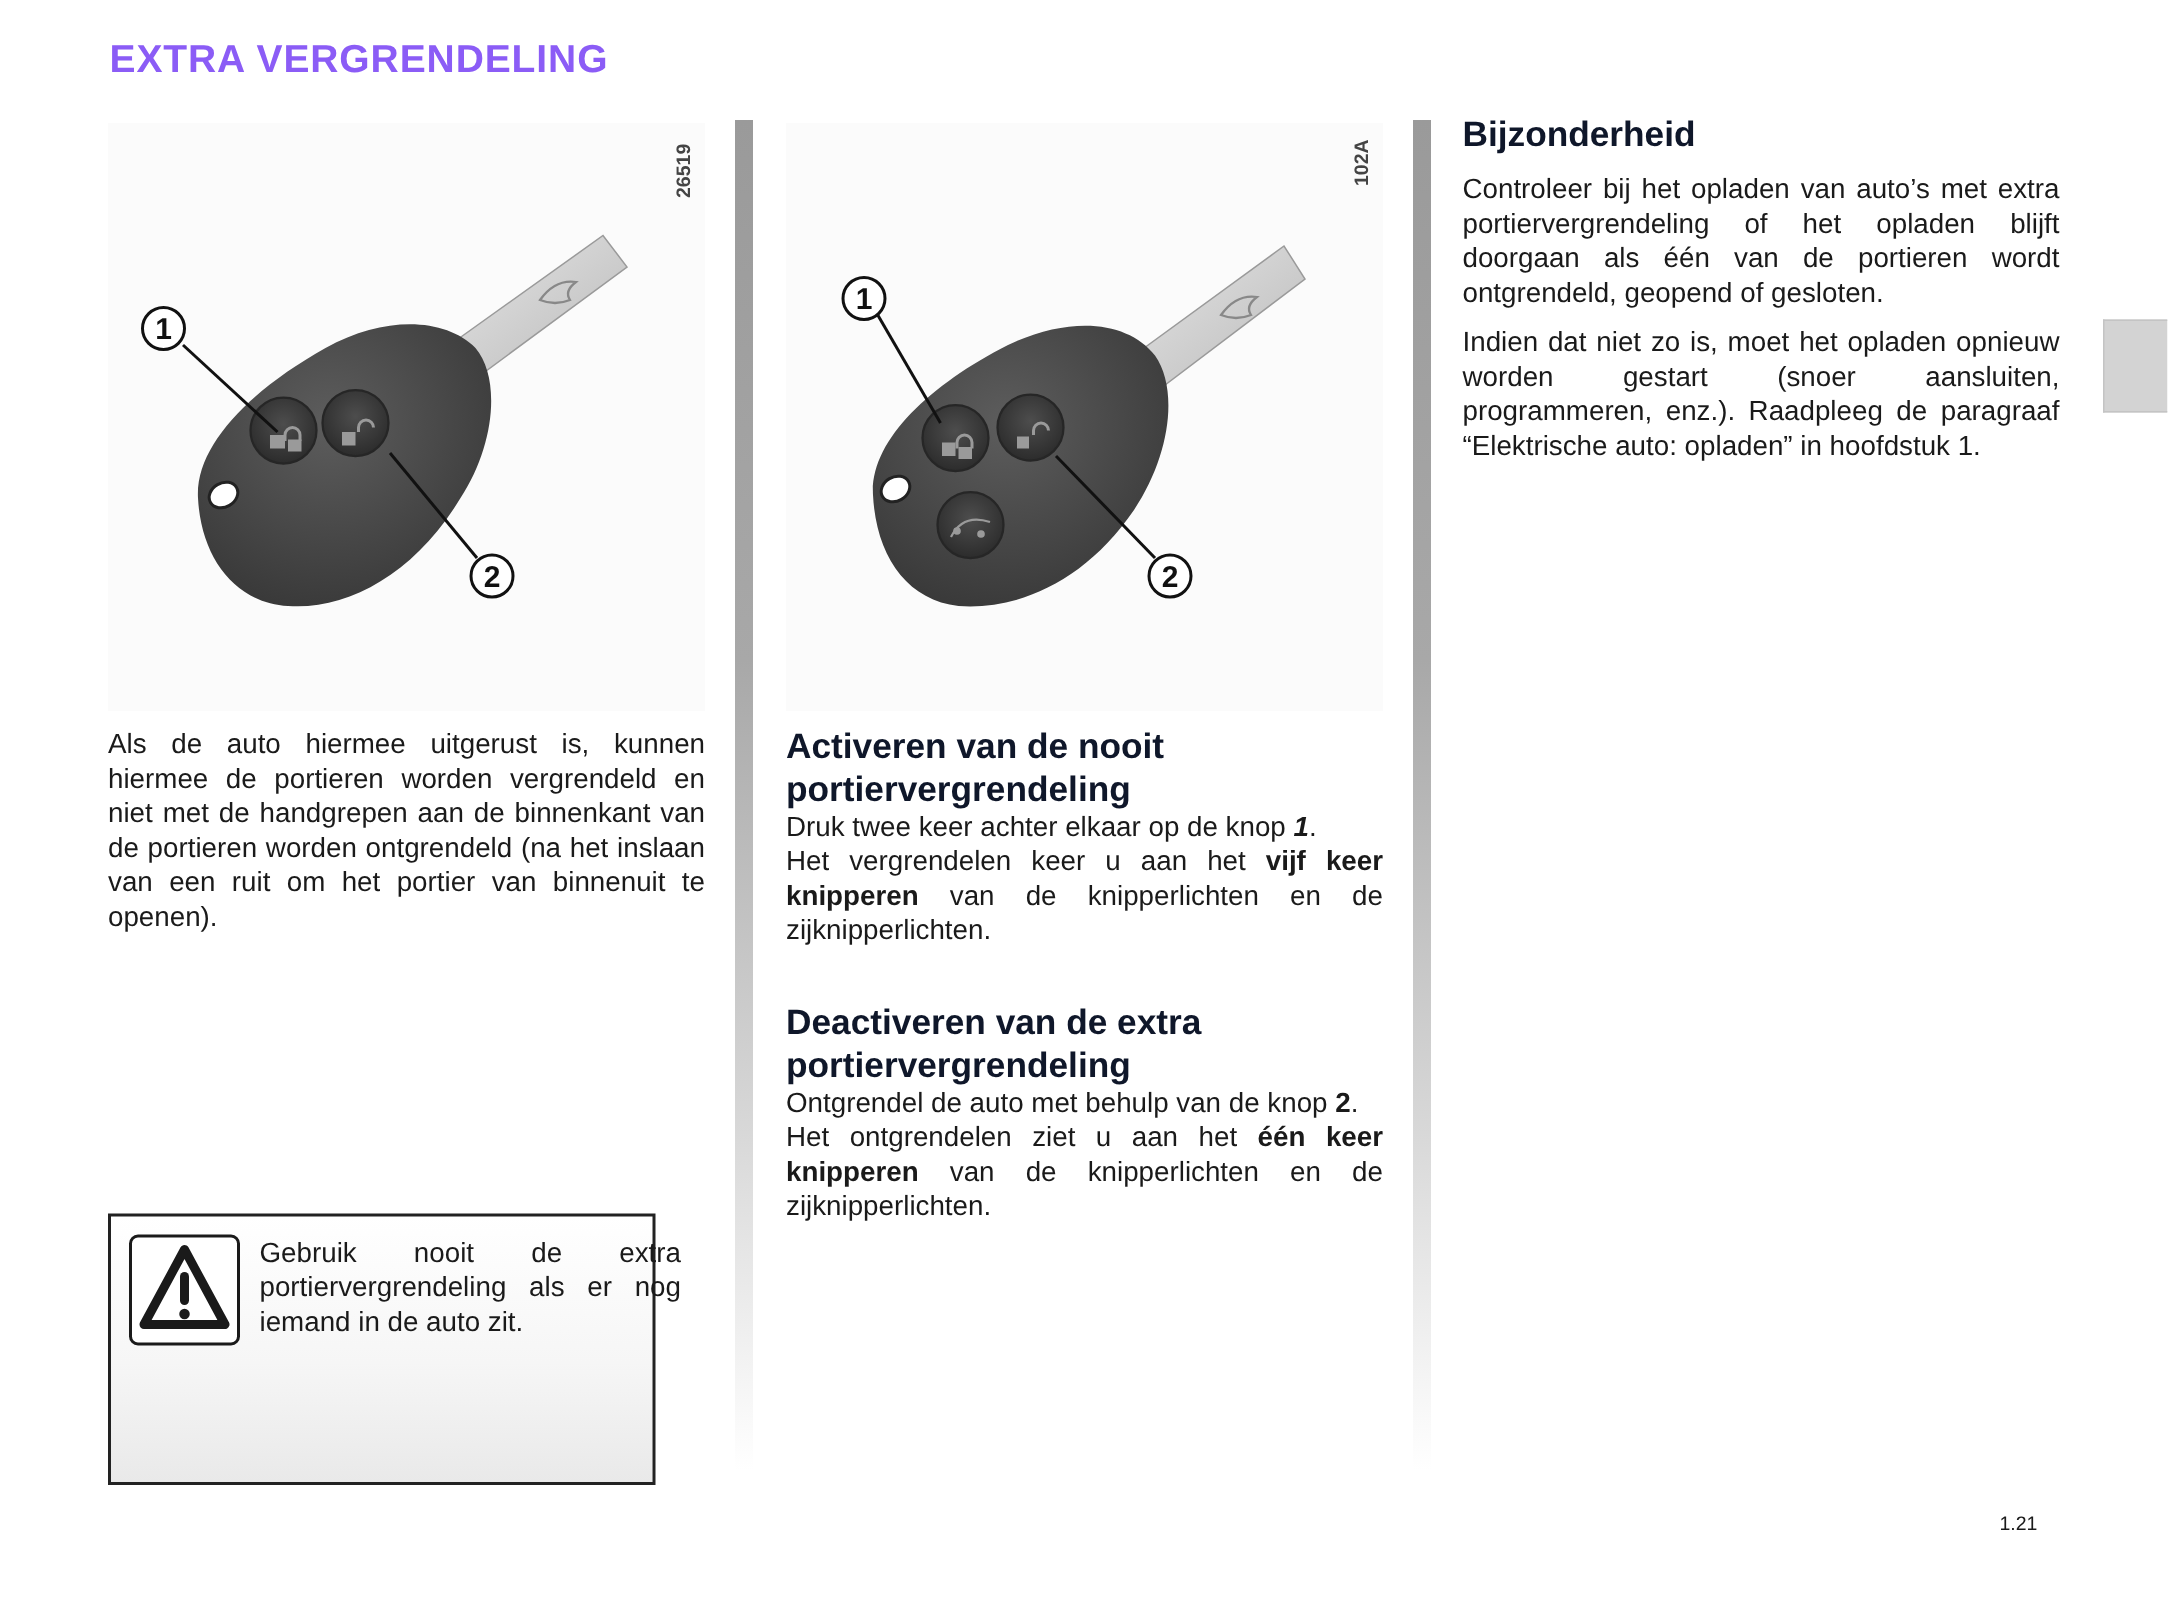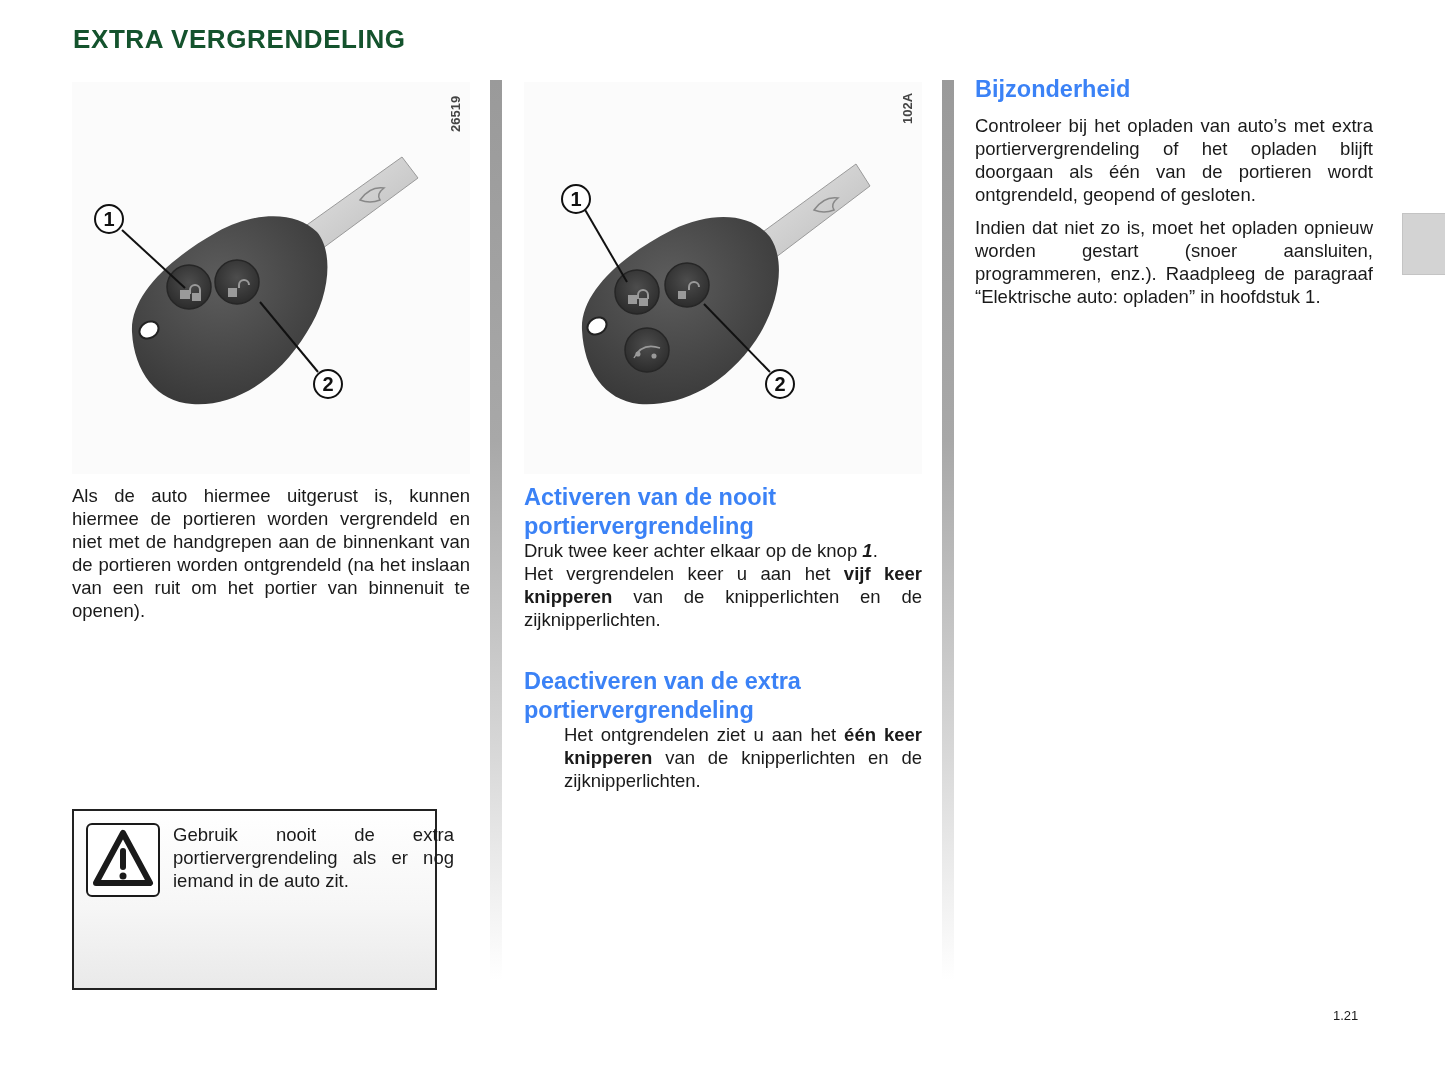--- a/index.html
+++ b/index.html
@@ -1,21 +1,21 @@
 <!DOCTYPE html>
 <html><head>
 <meta charset="utf-8">
 <style>
   * { box-sizing: border-box; margin: 0; padding: 0; }
   html, body { width: 1445px; height: 1070px; background: #ffffff; overflow: hidden; }
   body { position: relative; font-family: "Liberation Sans", sans-serif; color: #1a1a1a; }
 
   .page-title {
     position: absolute; left: 73px; top: 24px;
-    font-size: 26px; font-weight: bold; letter-spacing: 0.6px; color: #14532d;
+    font-size: 26px; font-weight: bold; letter-spacing: 0.6px; color: #8b5cf6;
   }
 
   .divider {
     position: absolute; top: 80px; width: 12px; height: 900px;
     background: linear-gradient(to bottom, #9a9a9a 0%, #a8a8a8 40%, #d8d8d8 75%, #ffffff 100%);
   }
   .divider.d1 { left: 490px; }
   .divider.d2 { left: 942px; }
 
   .thumb-tab {
@@ -52,21 +52,21 @@
     position: absolute; left: 12px; top: 12px; width: 74px; height: 74px;
     border: 2.5px solid #1a1a1a; border-radius: 6px; background: #fff;
   }
   .warning-icon svg { position: absolute; left: 4px; top: 3px; }
   .warning-text {
     position: absolute; left: 99px; top: 12px; width: 281px;
     font-size: 18.5px; line-height: 23px; text-align: justify; text-align-last: left;
   }
 
   .section-heading {
-    position: absolute; font-size: 23.5px; font-weight: bold; line-height: 29px; color: #3b82f6;
+    position: absolute; font-size: 23.5px; font-weight: bold; line-height: 29px; color: #0f172a;
   }
   .h-activate { left: 524px; top: 483px; width: 398px; }
   .p-activate { left: 524px; top: 539px; width: 398px; }
   .h-deactivate { left: 524px; top: 667px; width: 398px; }
   .p-deactivate { left: 524px; top: 723px; width: 398px; }
 
   .h-special { left: 975px; top: 75px; width: 398px; }
   .p-special-1 { left: 975px; top: 114px; width: 398px; }
   .p-special-2 { left: 975px; top: 216px; width: 398px; }
 
@@ -204,20 +204,21 @@
 </div>
 
 <h2 class="section-heading h-activate">Activeren van de nooit portiervergrendeling</h2>
 <div class="body-text p-activate">
   <span class="para-line" style="text-align:left;"><span>Druk twee keer achter elkaar op de knop </span><b><i>1</i></b><span>.</span></span>
   <span class="para-line" style="text-align:justify; text-align-last:left;"><span>Het vergrendelen keer u aan het </span><b>vijf keer knipperen</b><span> van de knipperlichten en de zijknipperlichten.</span></span>
 </div>
 
 <h2 class="section-heading h-deactivate">Deactiveren van de extra portiervergrendeling</h2>
 <div class="body-text p-deactivate">
-  <span class="para-line" style="text-align:justify; text-align-last:left;margin-left:40px;"><span>Het ontgrendelen ziet u aan het </span><b>één keer knipperen</b><span> van de knipperlichten en de zijknipperlichten.</span></span>
+  <span class="para-line" style="text-align:justify; text-align-last:left;"><span>Ontgrendel de auto met behulp van de knop </span><b>2</b><span>.</span></span>
+  <span class="para-line" style="text-align:justify; text-align-last:left;"><span>Het ontgrendelen ziet u aan het </span><b>één keer knipperen</b><span> van de knipperlichten en de zijknipperlichten.</span></span>
 </div>
 
 <h2 class="section-heading h-special">Bijzonderheid</h2>
 <p class="body-text p-special-1" style="text-align-last:left;">Controleer bij het opladen van auto’s met extra portiervergrendeling of het opladen blijft doorgaan als één van de portieren wordt ontgrendeld, geopend of gesloten.</p>
 <p class="body-text p-special-2" style="text-align-last:left;">Indien dat niet zo is, moet het opladen opnieuw worden gestart (snoer aansluiten, programmeren, enz.). Raadpleeg de paragraaf “Elektrische auto: opladen” in hoofdstuk 1.</p>
 
 <div class="page-number">1.21</div>
 
 </body></html>

